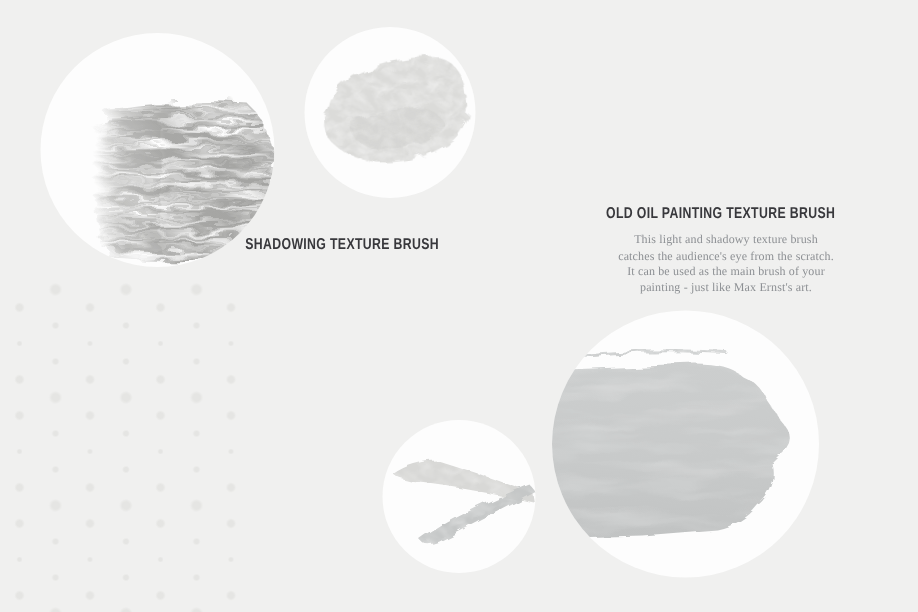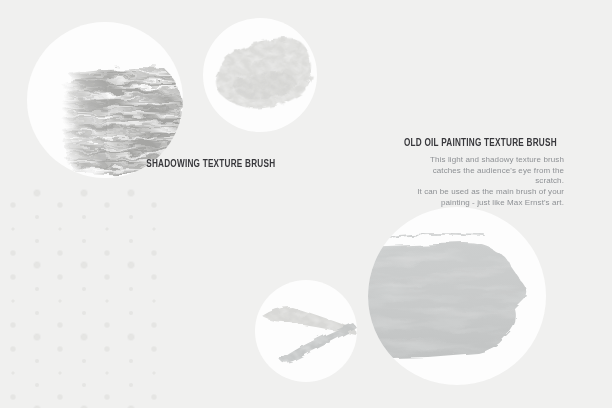--- a/index.html
+++ b/index.html
@@ -29,38 +29,39 @@
     background:var(--circle-fill,#fdfdfd);
     overflow:hidden;
   }
   .c-tl{left:27px;top:22px;width:156px;height:156px;}
   .c-ts{left:203px;top:18px;width:114px;height:114px;}
   .c-br{left:368px;top:207px;width:178px;height:178px;}
   .c-bs{left:255px;top:280px;width:102px;height:102px;}
   .circle svg{display:block;width:100%;height:100%;}
   
   .tb{position:absolute;}
-  .tb1{top:157px;right:302px;width:210px;text-align:left;}
-  .tb2{top:136px;left:404px;width:160px;text-align:right;}
+  .tb1{top:157px;right:302px;width:210px;text-align:center;}
+  .tb2{top:136px;left:404px;width:160px;text-align:center;}
   .tb h3{
     margin:0;
     font-size:10.5px;font-weight:bold;
     letter-spacing:0.3px;
     color:var(--heading-color,#38383c);
     transform:scaleX(0.78);
     white-space:nowrap;
   }
   .tb1 h3{transform-origin:right center;}
   .tb2 h3{transform-origin:left center;}
   .tb p{
     margin:7px 0 0 0;
     font-size:8px;line-height:10.7px;
     letter-spacing:0.1px;
     color:var(--body-color,#8d9094);
     white-space:pre-line;
+    font-family:Liberation Serif, serif;
   }
 </style>
 </head>
 <body>
 
 <div class="stage">
 
   <svg width="0" height="0" style="position:absolute" aria-hidden="true">
     <defs>
       <filter id="f-charcoal" x="-25%" y="-25%" width="150%" height="150%">

